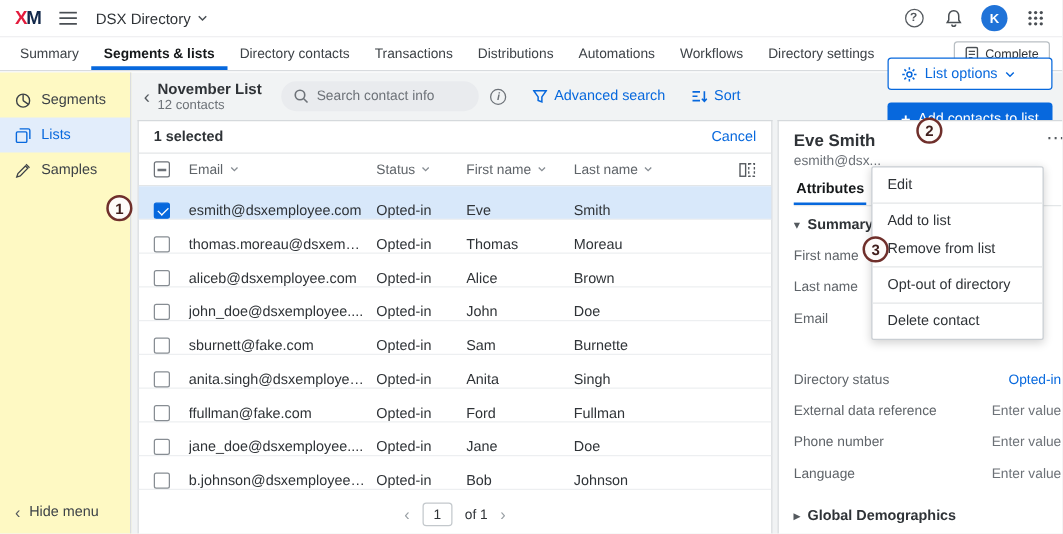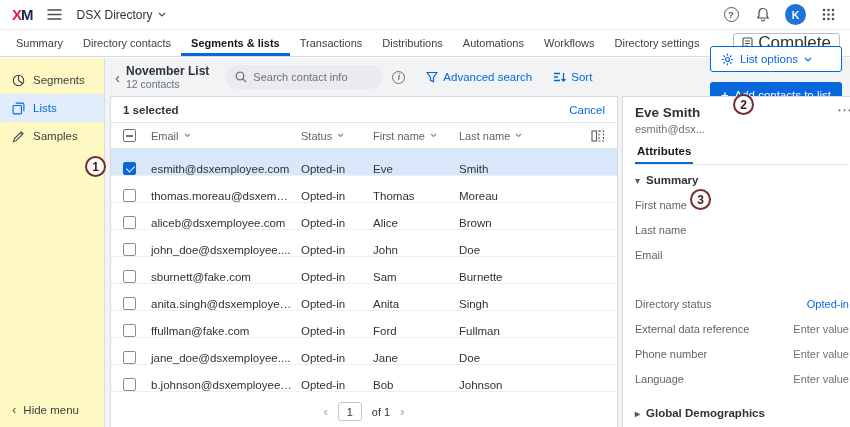--- a/index.html
+++ b/index.html
@@ -16,21 +16,21 @@
   .spacer { flex:1; }
   .tb-icon { width:20px; height:20px; display:flex; align-items:center; justify-content:center; color:#4a4f54; background:none; border:none; cursor:pointer; }
   .help-badge { width:15px; height:15px; border:1.3px solid #54595e; border-radius:50%; font-size:9.5px; font-weight:bold; color:#54595e; display:flex; align-items:center; justify-content:center; }
   .avatar { width:21px; height:21px; border-radius:50%; background:#2073d8; color:#fff; font-size:10.5px; font-weight:bold; display:flex; align-items:center; justify-content:center; border:none; cursor:pointer; }
 
   
   .tabs { position:relative; height:27px; border-bottom:1px solid #d8dbde; background:#fff; display:flex; align-items:stretch; padding:0 6px; }
   .tabs-inner { display:flex; }
   .tab { background:none; border:none; padding:0 10px; font-size:11px; color:#3d4247; display:flex; align-items:center; cursor:pointer; white-space:nowrap; }
   .tab.active { color:#15181a; box-shadow:inset 0 -3px 0 #0768dd; font-weight:bold; }
-  .complete-btn { position:absolute; right:10px; top:3px; height:20px; display:flex; align-items:center; gap:5px; border:1px solid #b9bfc4; border-radius:3px; background:#fff; font-size:17px; color:#2f3337; padding:0 8px; cursor:pointer; }
+  .complete-btn { position:absolute; right:10px; top:3px; height:20px; display:flex; align-items:center; gap:5px; border:1px solid #b9bfc4; border-radius:3px; background:#fff; font-size:10px; color:#2f3337; padding:0 8px; cursor:pointer; }
 
   
   .content { position:absolute; top:58px; left:0; right:0; bottom:0; background:#f1f3f4; }
 
   
   .sidebar { position:absolute; left:0; top:0; bottom:0; width:105px; background:#fef9c3; border-right:1px solid #dadde0; }
   .side-items { padding-top:8px; }
   .side-item { height:28px; display:flex; align-items:center; gap:8px; padding:0 12px; font-size:11.5px; color:#3d4247; cursor:pointer; }
   .side-item.active { background:#e2edfb; color:#0768dd; }
   .side-ic { display:flex; align-items:center; }
@@ -153,22 +153,22 @@
         <circle cx="2" cy="11" r="1.3" fill="#4a4f54"></circle>
           <circle cx="6.5" cy="11" r="1.3" fill="#4a4f54"></circle>
           <circle cx="11" cy="11" r="1.3" fill="#4a4f54"></circle>
       </svg>
     </button>
   </header>
 
   <nav class="tabs">
     <div class="tabs-inner" id="nav-tabs">
         <button class="tab">Summary</button>
+        <button class="tab active">Segments &amp; lists</button>
         <button class="tab">Directory contacts</button>
-        <button class="tab active">Segments &amp; lists</button>
         <button class="tab">Transactions</button>
         <button class="tab">Distributions</button>
         <button class="tab">Automations</button>
         <button class="tab">Workflows</button>
         <button class="tab">Directory settings</button>
       </div>
     <button class="complete-btn">
       <svg width="11" height="12" viewBox="0 0 11 12">
           <rect x="1" y="1" width="9" height="10" rx="1" fill="none" stroke="#4a4f54" stroke-width="1.1"></rect>
           <path d="M3 4h5M3 6.5h5M3 9h3" stroke="#4a4f54" stroke-width="1"></path>
@@ -434,19 +434,29 @@
             <span class="f-label">Language</span>
             <span class="f-value placeholder">Enter value</span>
           </div>
         </div>
       <button class="p-global">
         <span class="caret">▸</span>
         <span>Global Demographics</span>
       </button>
     </aside>
 
+    <div class="menu" id="context-menu">
+        <div class="menu-item">Edit</div>
+        <div class="menu-div"></div>
+        <div class="menu-item">Add to list</div>
+        <div class="menu-item">Remove from list</div>
+        <div class="menu-div"></div>
+        <div class="menu-item">Opt-out of directory</div>
+        <div class="menu-div"></div>
+        <div class="menu-item">Delete contact</div>
+      </div>
 
     <div class="ann ann-1">1</div>
     <div class="ann ann-2">2</div>
     <div class="ann ann-3">3</div>
 
   </div>
 </div>
 
 </body></html>

